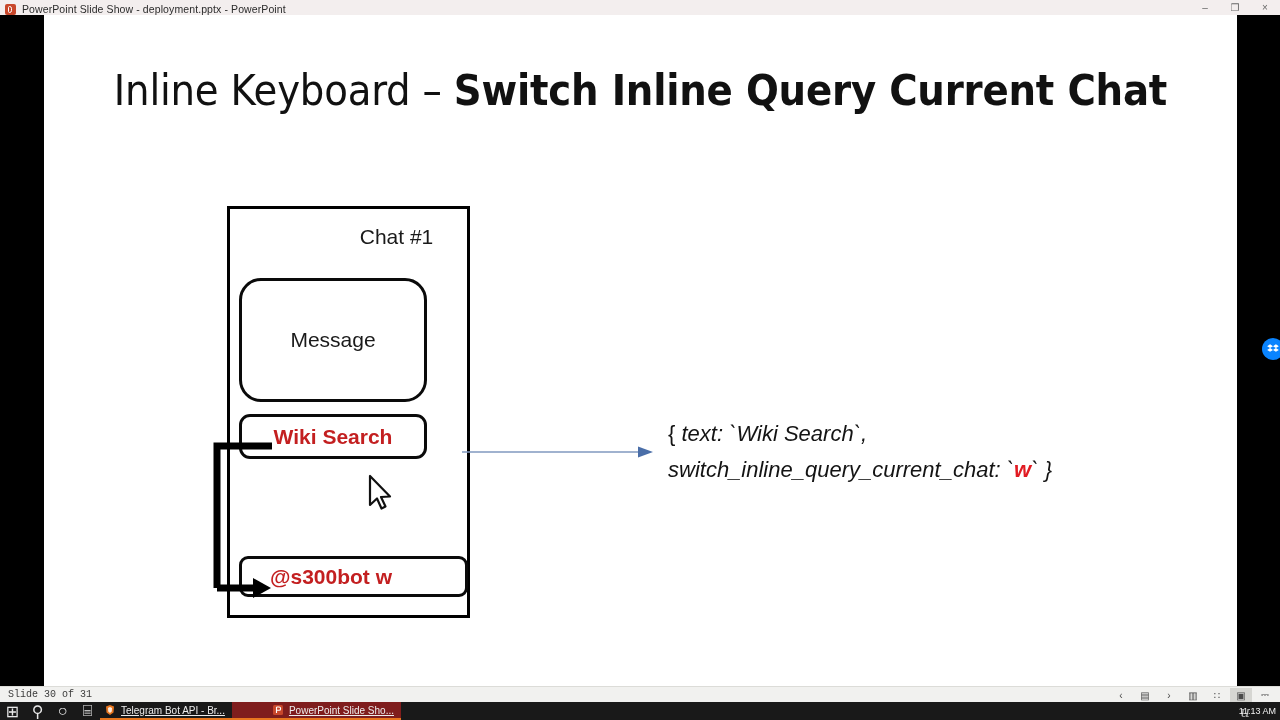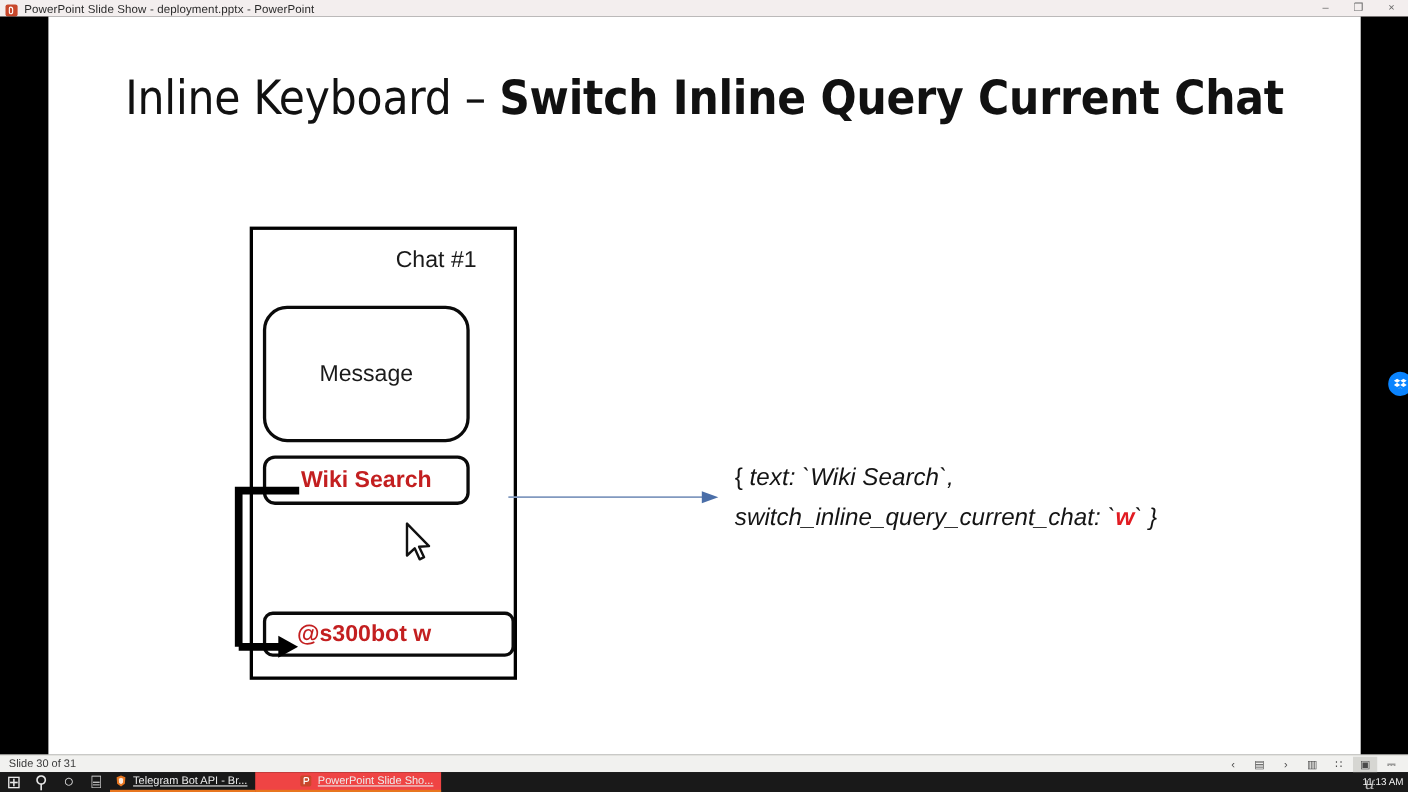--- a/index.html
+++ b/index.html
@@ -207,20 +207,21 @@
     border-top: 1px solid #dcdcd8;
     box-sizing: border-box;
     display: flex;
     align-items: center;
   }
   #slide-counter {
     font-size: 10px;
     color: #3b3b3b;
     margin-left: 8px;
     white-space: nowrap;
+    font-family: Liberation Mono, monospace;
   }
   #statusbar-right {
     position: absolute;
     right: 4px; top: 0;
     height: 16px;
     display: flex;
     align-items: center;
     gap: 2px;
   }
   #statusbar-right .sb-btn {
@@ -260,21 +261,21 @@
     flex: none;
   }
   .tb-task .tb-task-label {
     font-size: 10px;
     color: #ededed;
     margin-left: 5px;
     white-space: nowrap;
     text-decoration: underline;
   }
   .tb-task.brave   { border-bottom-color: #e8761f; }
-  .tb-task.ppt-act { background: #ef4444; border-bottom-color: #e8761f; padding-left: 40px; }
+  .tb-task.ppt-act { background: #7f1d1d; border-bottom-color: #e8761f; padding-left: 40px; }
   .mini-icon { width: 12px; height: 12px; flex: none; }
   #tray-clock {
     position: absolute;
     right: 4px; top: 0;
     height: 18px;
     display: flex;
     align-items: center;
     font-size: 9px;
     color: #f0f0f0;
     white-space: nowrap;

